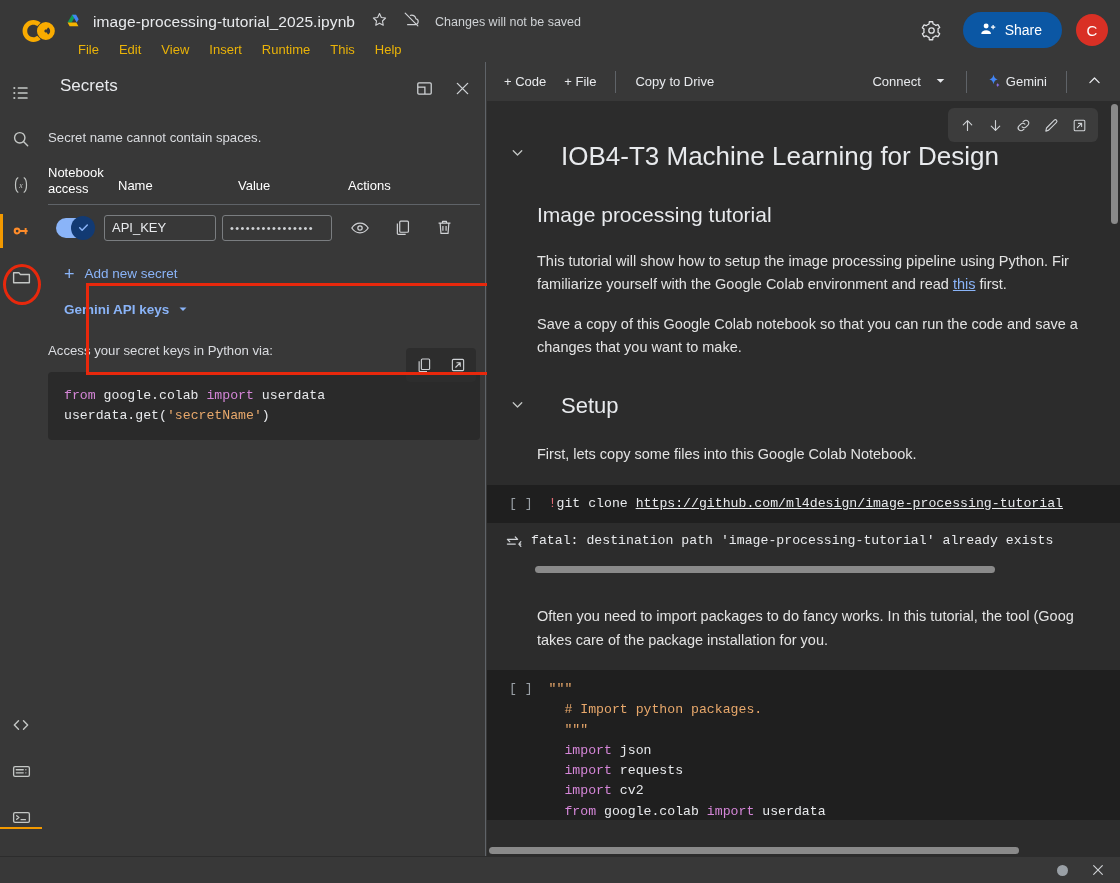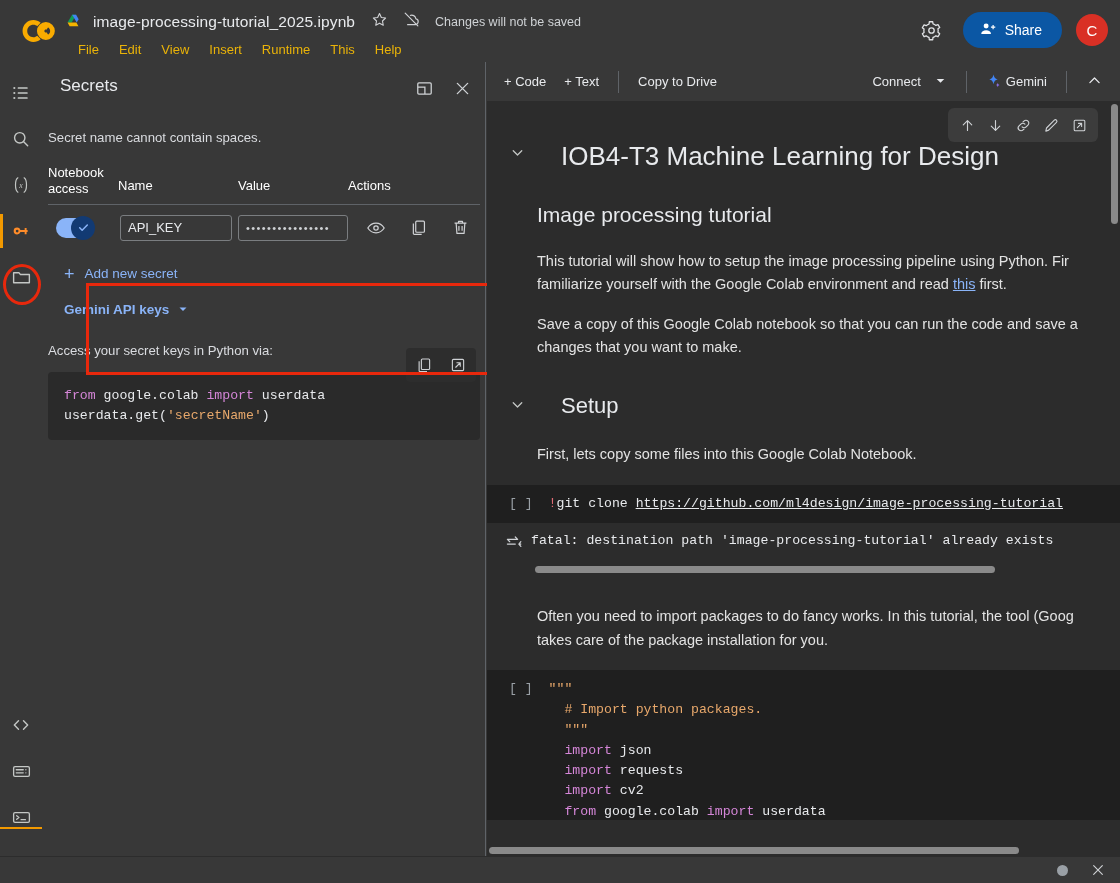--- a/index.html
+++ b/index.html
@@ -78,21 +78,21 @@
     width: 38px; height: 20px; border-radius: 10px; background: #8ab4f8; position: relative; cursor: pointer; margin-left: 8px;
   }
   .toggle .knob {
     position: absolute; right: -1px; top: -2px; width: 24px; height: 24px; border-radius: 50%;
     background: #123a73; display: flex; align-items: center; justify-content: center;
   }
   .txtfield {
     height: 26px; border: 1px solid #7a7d80; border-radius: 3px; background: transparent;
     color: #e8eaed; font-size: 13px; padding: 0 7px; display: flex; align-items: center;
   }
-  .f-name { width: 112px; margin-left: 26px; }
+  .f-name { width: 112px; margin-left: 10px; }
   .f-val { width: 110px; margin-left: 6px; letter-spacing: 1.4px; font-size: 11px; color: #cfd2d5; }
   .act-ico { width: 28px; height: 28px; display: flex; align-items: center; justify-content: center; color: #d0d2d5; cursor: pointer; border-radius: 50%; }
   .acts { display: flex; gap: 14px; margin-left: 14px; }
 
   .red-box {
     position: absolute; left: 44px; top: 221px; width: 436px; height: 92px;
     border: 3.5px solid #e8280c; pointer-events: none;
   }
 
   .addrow { display: flex; align-items: center; gap: 10px; margin: 14px 0 0 18px; cursor: pointer; }
@@ -402,21 +402,21 @@
 <span>userdata.get(</span><span class="k-str">'secretName'</span><span>)</span></div>
       </div>
     </div>
 
     <div class="red-box"></div>
   </div>
 
   <div class="nb">
     <div class="nb-toolbar">
       <div class="tb-item">+ Code</div>
-      <div class="tb-item">+ Text</div>
+      <div class="tb-item">+ File</div>
       <div class="tb-div"></div>
       <div class="tb-item">Copy to Drive</div>
       <div class="tb-spacer"></div>
       <div class="tb-item">
         <span>Connect</span>
         <span style="margin-left:8px">
           <svg width="13" height="13" viewBox="0 0 24 24" fill="#e8eaed">
               <path d="M5 9l7 7 7-7z"></path>
             </svg>
         </span>

